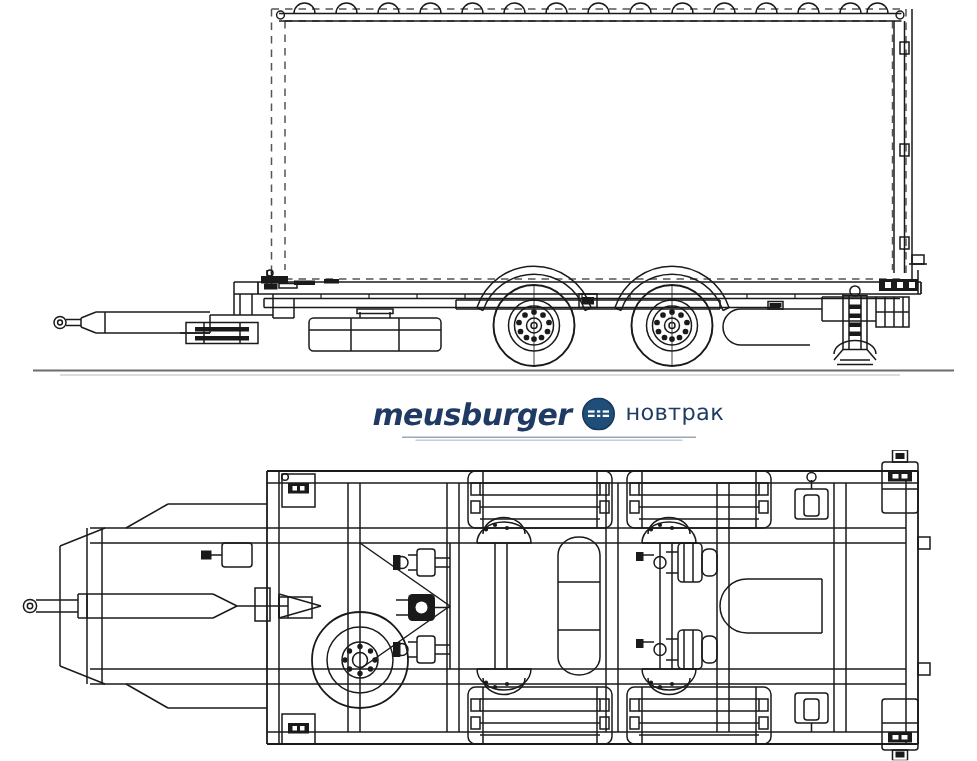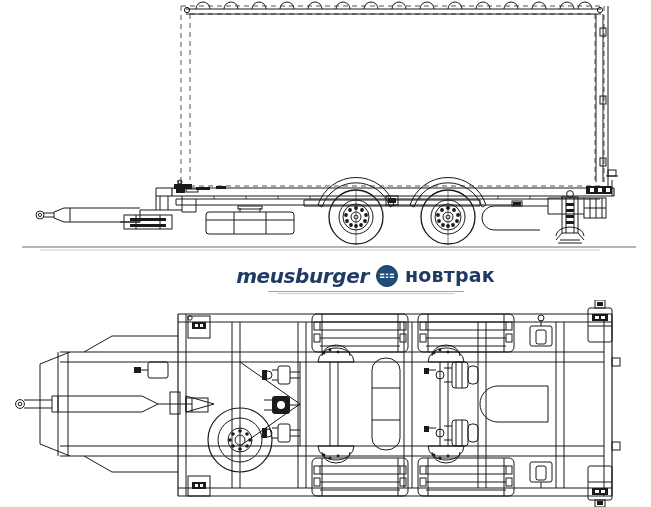--- a/index.html
+++ b/index.html
@@ -17,21 +17,21 @@
     display:flex;flex-direction:column;align-items:center;justify-content:center;
   }
   .logo-row{display:flex;align-items:center;gap:7px;line-height:1;}
   .logo-word-left{
     font-family:"DejaVu Sans", sans-serif;
     font-style:italic;font-weight:bold;
     font-size:20px;letter-spacing:-0.4px;
   }
   .logo-word-right{
     font-family:"DejaVu Sans", sans-serif;
-    font-weight:bold;font-size:19px;letter-spacing:0.2px;
+    font-weight:normal;font-size:15px;letter-spacing:0.2px;
   }
   .logo-emblem{position:relative;display:block;}
   .logo-rule{margin-top:4px;width:196px;height:0;border-top:1px solid #9aa8b6;}
   .logo-rule2{width:178px;height:0;border-top:1px solid #c3ced8;margin-top:1px;}
 </style>
 </head>
 <body>
 
 <div id="drawing-root">
 

